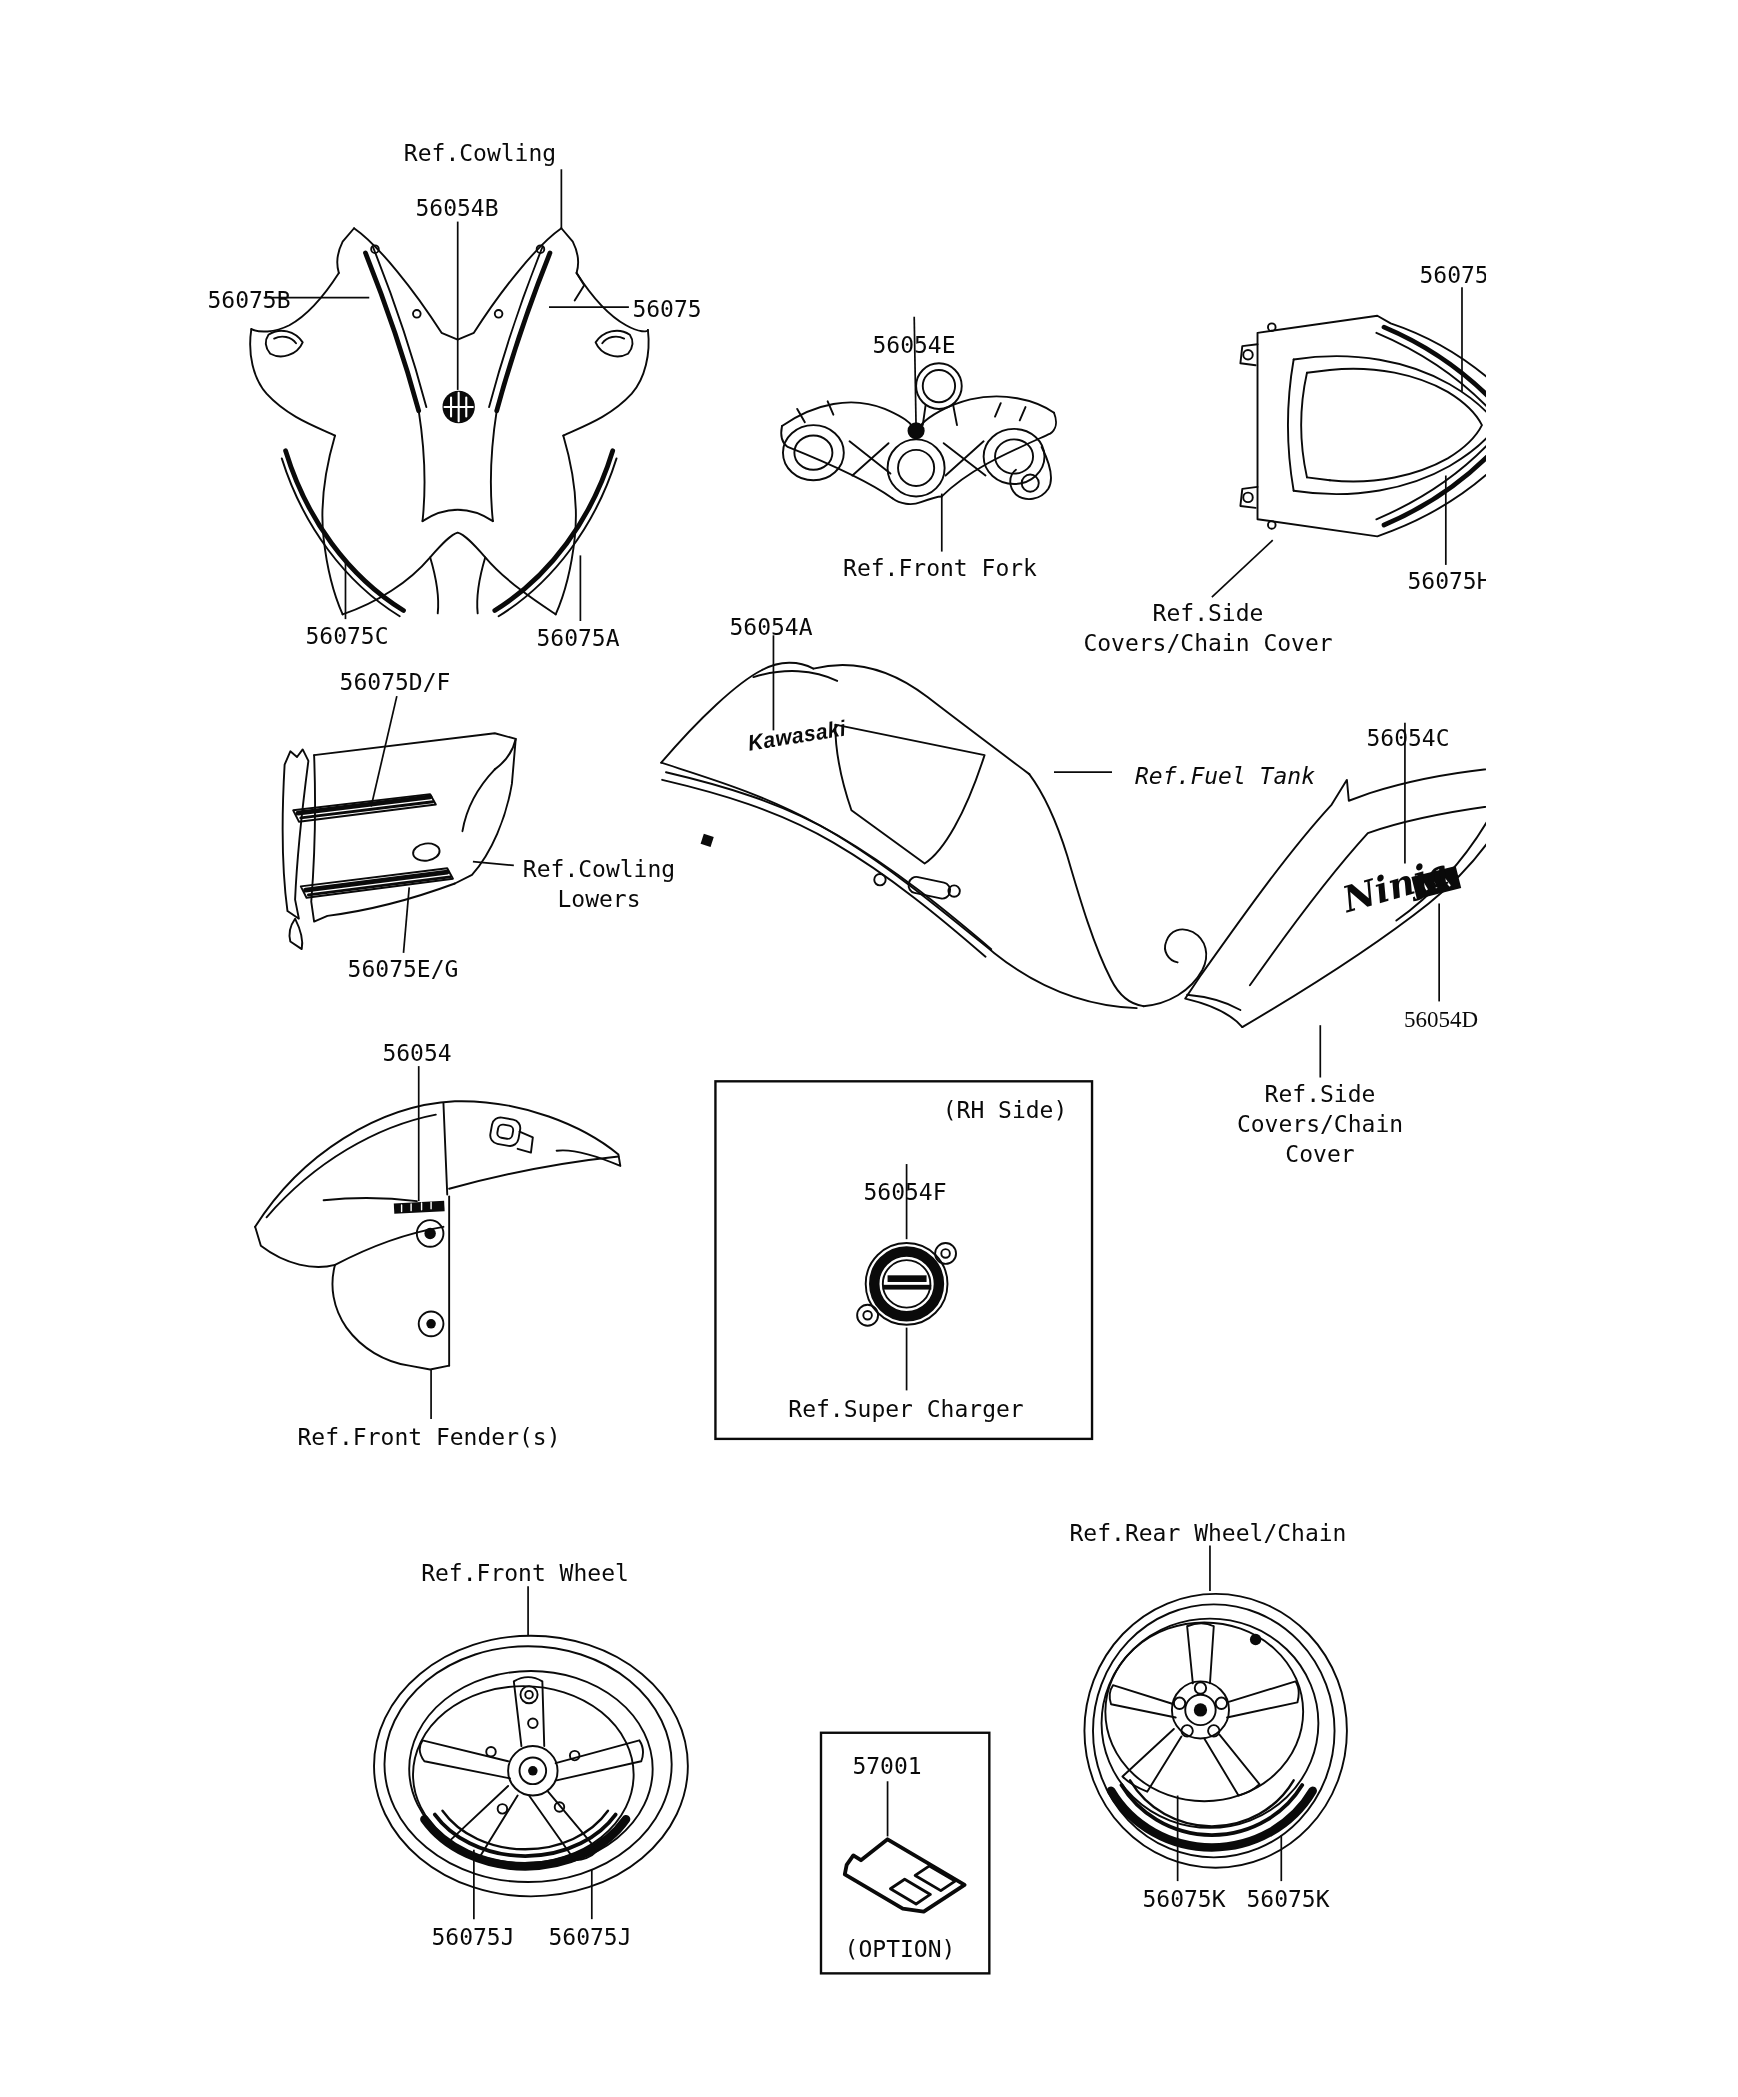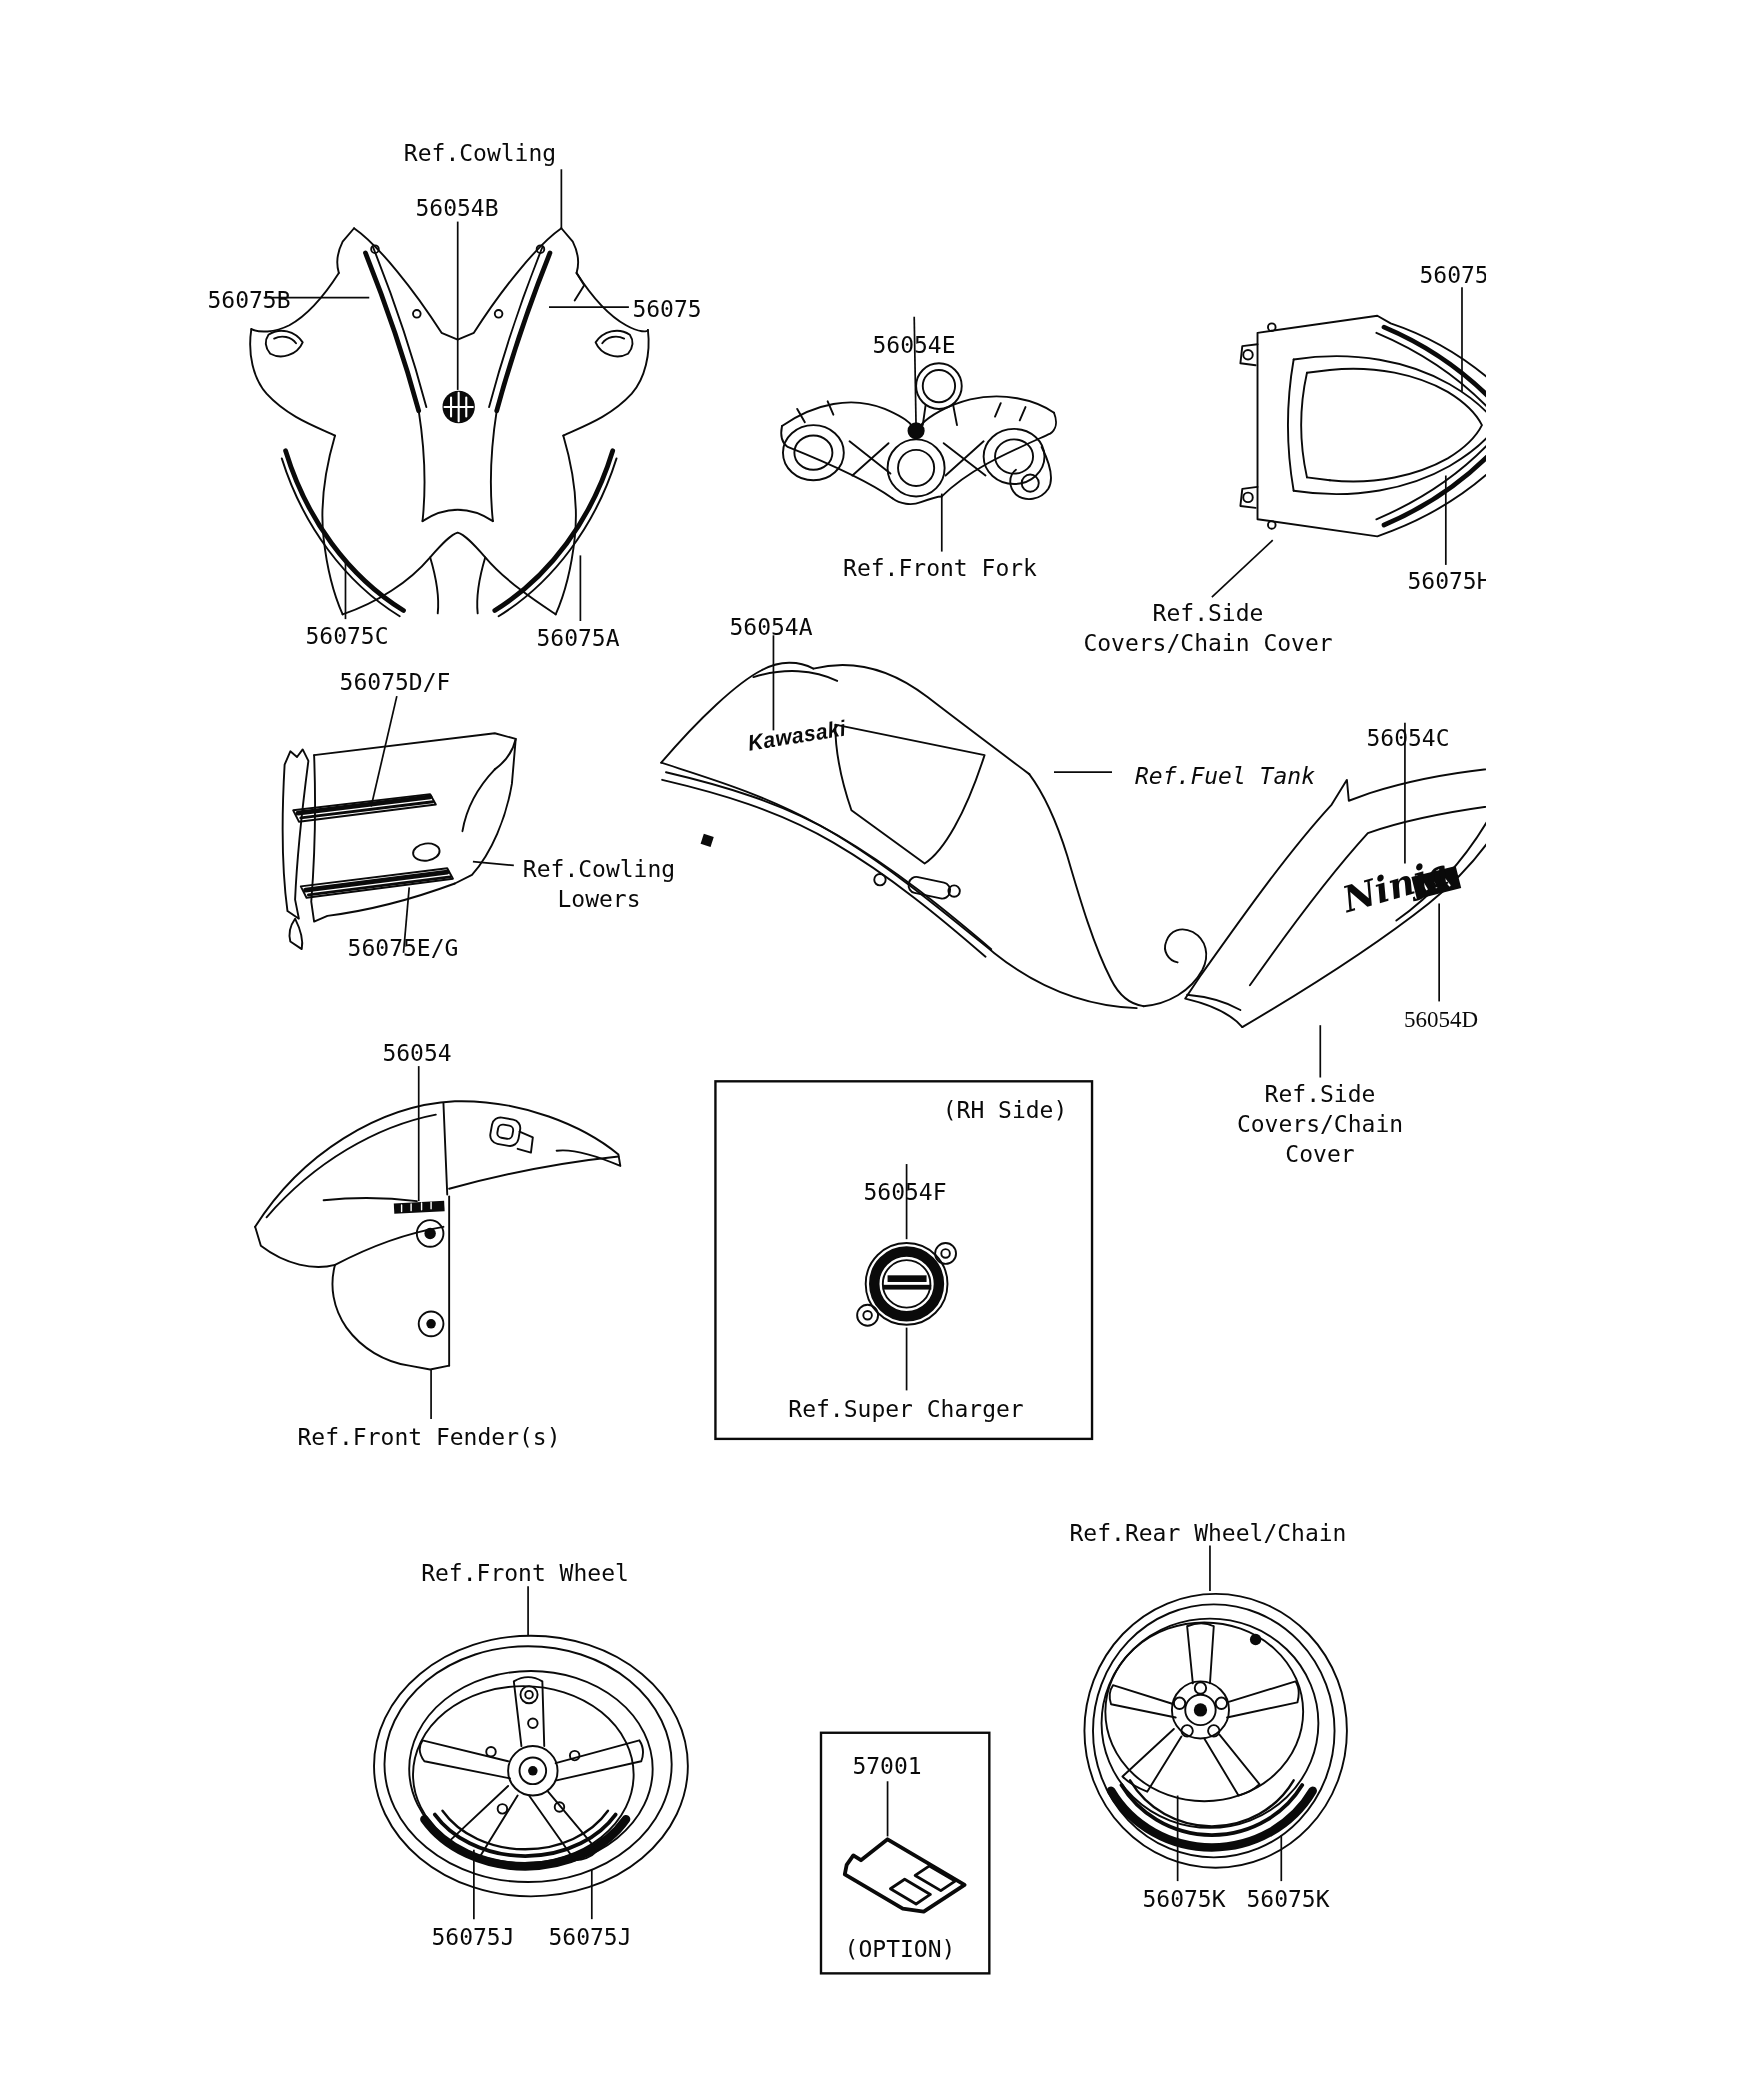--- a/index.html
+++ b/index.html
@@ -306,21 +306,21 @@
 <div class="lbl" style="left:480px;top:139px;">Ref.Cowling</div>
 <div class="lbl" style="left:457px;top:194px;">56054B</div>
 <div class="lbl" style="left:249px;top:286px;">56075B</div>
 <div class="lbl" style="left:667px;top:295px;">56075</div>
 <div class="lbl" style="left:347px;top:622px;">56075C</div>
 <div class="lbl" style="left:578px;top:624px;">56075A</div>
 
 <div class="lbl" style="left:395px;top:668px;">56075D/F</div>
 <div class="lbl" style="left:599px;top:855px;">Ref.Cowling
 Lowers</div>
-<div class="lbl" style="left:403px;top:934px;">56075E/G</div>
+<div class="lbl" style="left:403px;top:955px;">56075E/G</div>
 
 <div class="lbl" style="left:914px;top:289px;margin-top:42px;">56054E</div>
 <div class="lbl" style="left:940px;top:554px;">Ref.Front Fork</div>
 
 <div class="lbl" style="left:1461px;top:261px;">56075I</div>
 <div class="lbl" style="left:1449px;top:567px;">56075H</div>
 <div class="lbl" style="left:1208px;top:599px;">Ref.Side Covers/Chain Cover</div>
 
 <div class="lbl" style="left:771px;top:613px;">56054A</div>
 <div class="lbl" style="left:1225px;top:762px;font-style:italic;">Ref.Fuel Tank</div>

